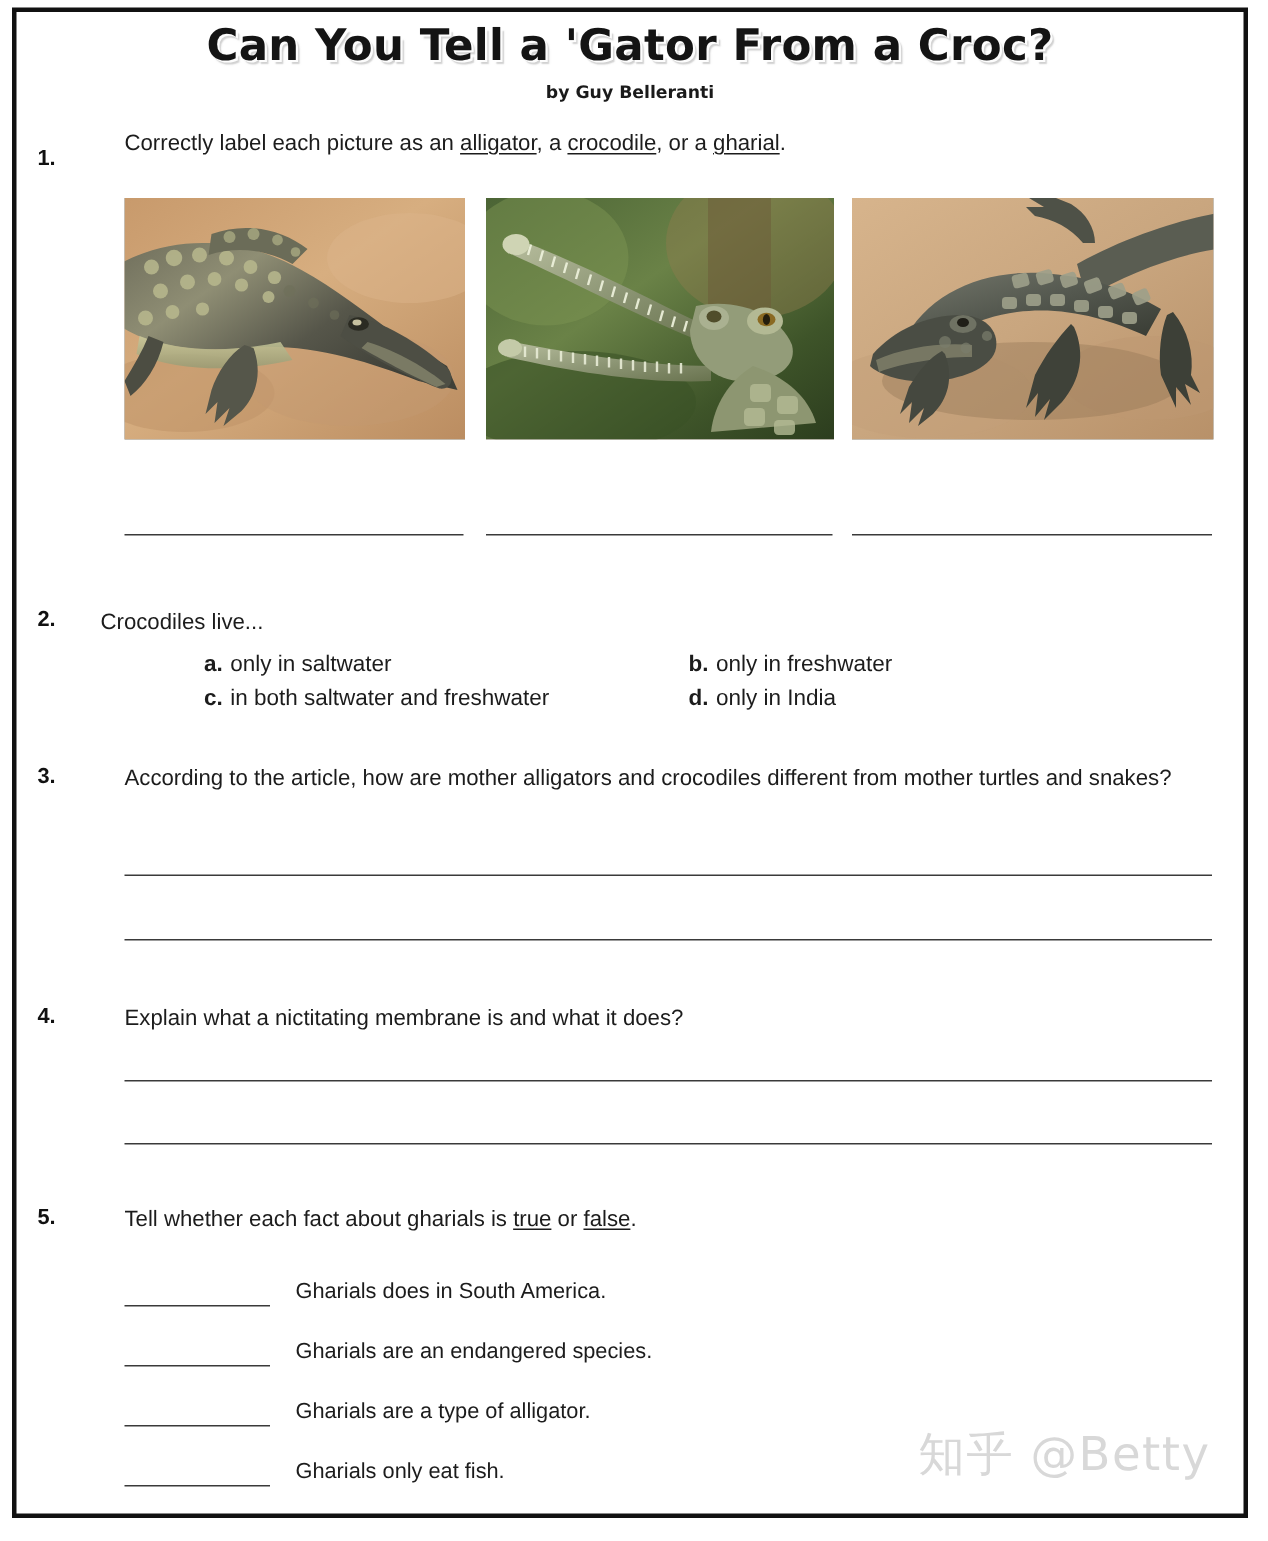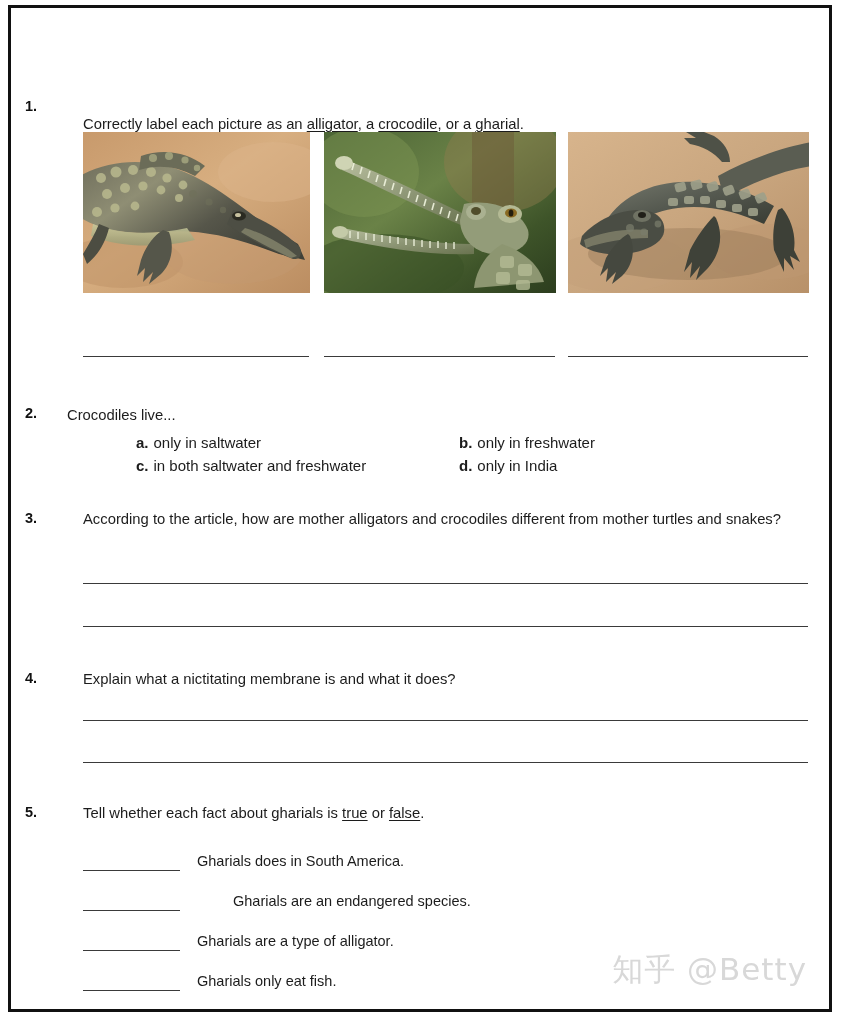--- a/index.html
+++ b/index.html
@@ -119,23 +119,27 @@
     font-family: "DejaVu Sans", sans-serif;
     letter-spacing: 1px;
     user-select: none;
   }
 </style>
 </head>
 <body>
 
 <div id="worksheet-page">
 
+  <div id="header-block">
+    <div id="page-title">Can You Tell a 'Gator From a Croc?</div>
+    <div id="byline">by Guy Belleranti</div>
+  </div>
 
   <div class="q-num" style="left:14px; top:90px;">1.</div>
-  <div class="q-text" style="left:72px; top:77px; width:700px;margin-top:28px;">
+  <div class="q-text" style="left:72px; top:77px; width:700px;">
     <span>Correctly label each picture as an </span><u>alligator</u><span>, a </span><u>crocodile</u><span>, or a </span><u>gharial</u><span>.</span>
   </div>
 
   <div class="photo" style="left:72px; top:124px; width:227px; height:161px;">
     <svg viewBox="0 0 227 161" preserveAspectRatio="none">
       <defs>
         <linearGradient id="sand1" x1="0" y1="0" x2="1" y2="1">
           <stop offset="0%" stop-color="#c89a6c"></stop>
           <stop offset="45%" stop-color="#d7ae80"></stop>
           <stop offset="100%" stop-color="#bb8d61"></stop>
@@ -372,21 +376,21 @@
 
   <div class="q-num" style="left:14px; top:796px;">5.</div>
   <div class="q-text" style="left:72px; top:794px; width:712px;">
     <span>Tell whether each fact about gharials is </span><u>true</u><span> or </span><u>false</u><span>.</span>
   </div>
 
   <div class="blank-short" style="left:72px; top:862px; width:97px;"></div>
   <div class="tf-stmt" style="left:186px; top:845px;">Gharials does in South America.</div>
 
   <div class="blank-short" style="left:72px; top:902px; width:97px;"></div>
-  <div class="tf-stmt" style="left:186px; top:885px;margin-left:36px;">Gharials are an endangered species.</div>
+  <div class="tf-stmt" style="left:186px; top:885px;">Gharials are an endangered species.</div>
 
   <div class="blank-short" style="left:72px; top:942px; width:97px;"></div>
   <div class="tf-stmt" style="left:186px; top:925px;">Gharials are a type of alligator.</div>
 
   <div class="blank-short" style="left:72px; top:982px; width:97px;"></div>
   <div class="tf-stmt" style="left:186px; top:965px;">Gharials only eat fish.</div>
 
   <div id="watermark">知乎 @Betty</div>
 
 </div>

